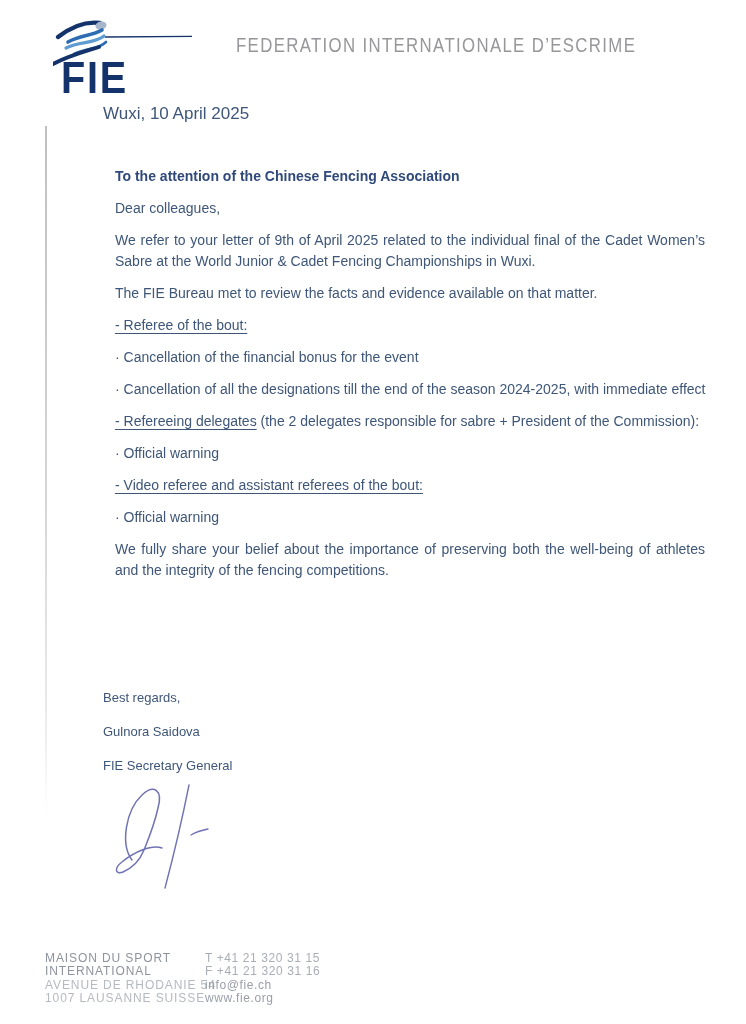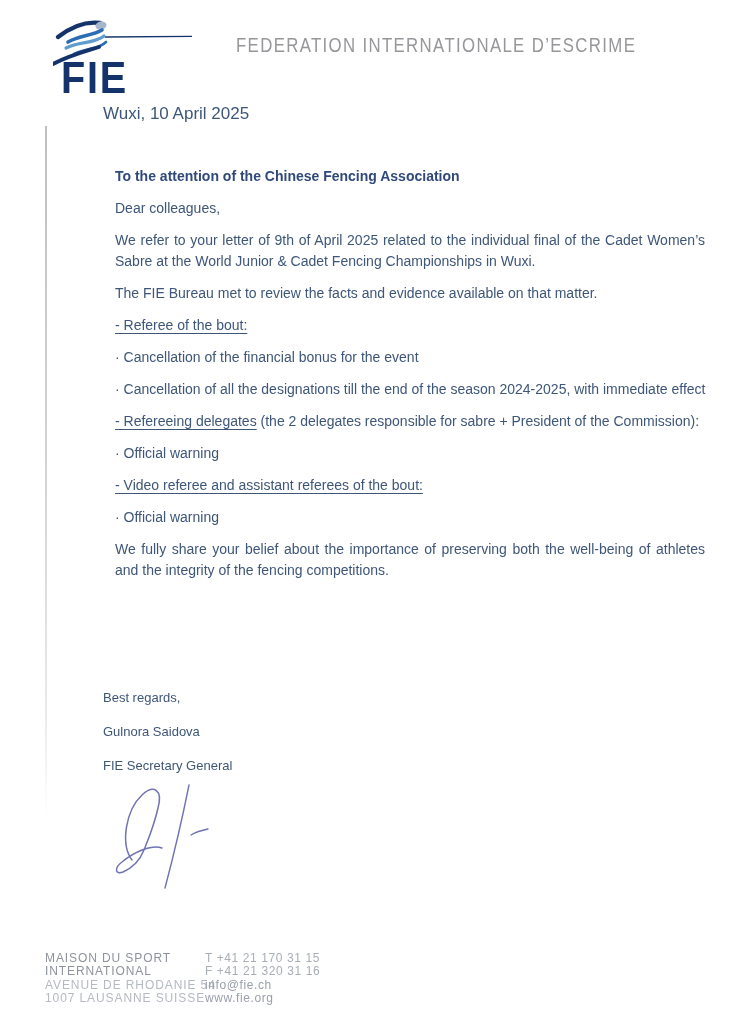--- a/index.html
+++ b/index.html
@@ -131,19 +131,19 @@
     <path d="M81,53 C86,50 93,48 98,47" stroke="#5c5fa9" stroke-width="1.4" stroke-linecap="round"></path>
   </svg>
 
   <div class="footer-col fc-address">
     <div class="f-dark">MAISON DU SPORT</div>
     <div class="f-dark">INTERNATIONAL</div>
     <div class="f-light">AVENUE DE RHODANIE 54</div>
     <div class="f-light">1007 LAUSANNE SUISSE</div>
   </div>
   <div class="footer-col fc-contact">
-    <div class="f-mid">T +41 21 170 31 15</div>
+    <div class="f-mid">T +41 21 320 31 15</div>
     <div class="f-mid">F +41 21 320 31 16</div>
     <div class="f-middark">info@fie.ch</div>
     <div class="f-middark">www.fie.org</div>
   </div>
 
 </div>
 
 </body></html>

